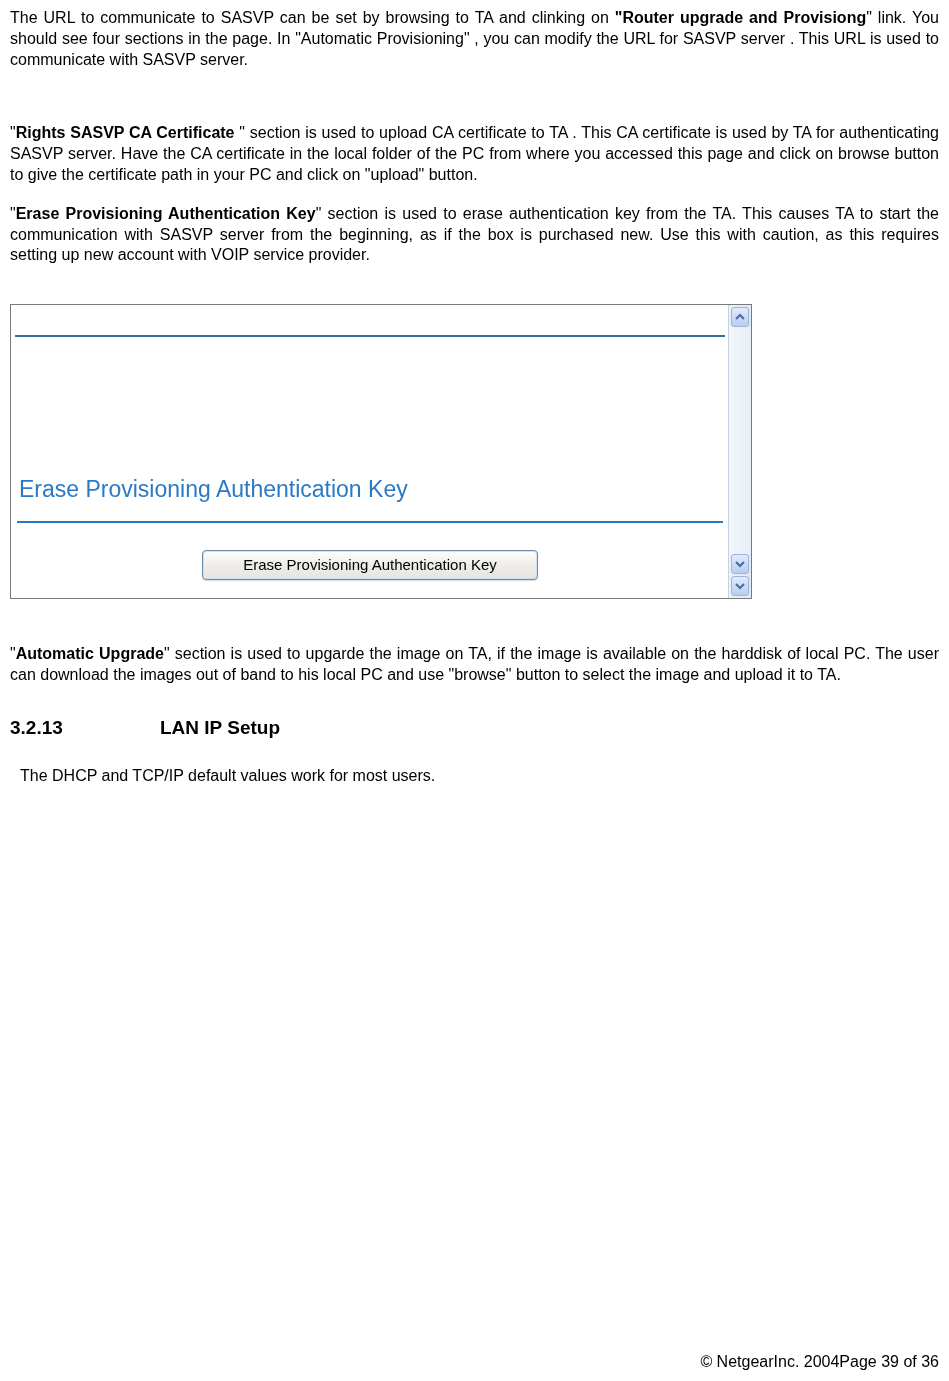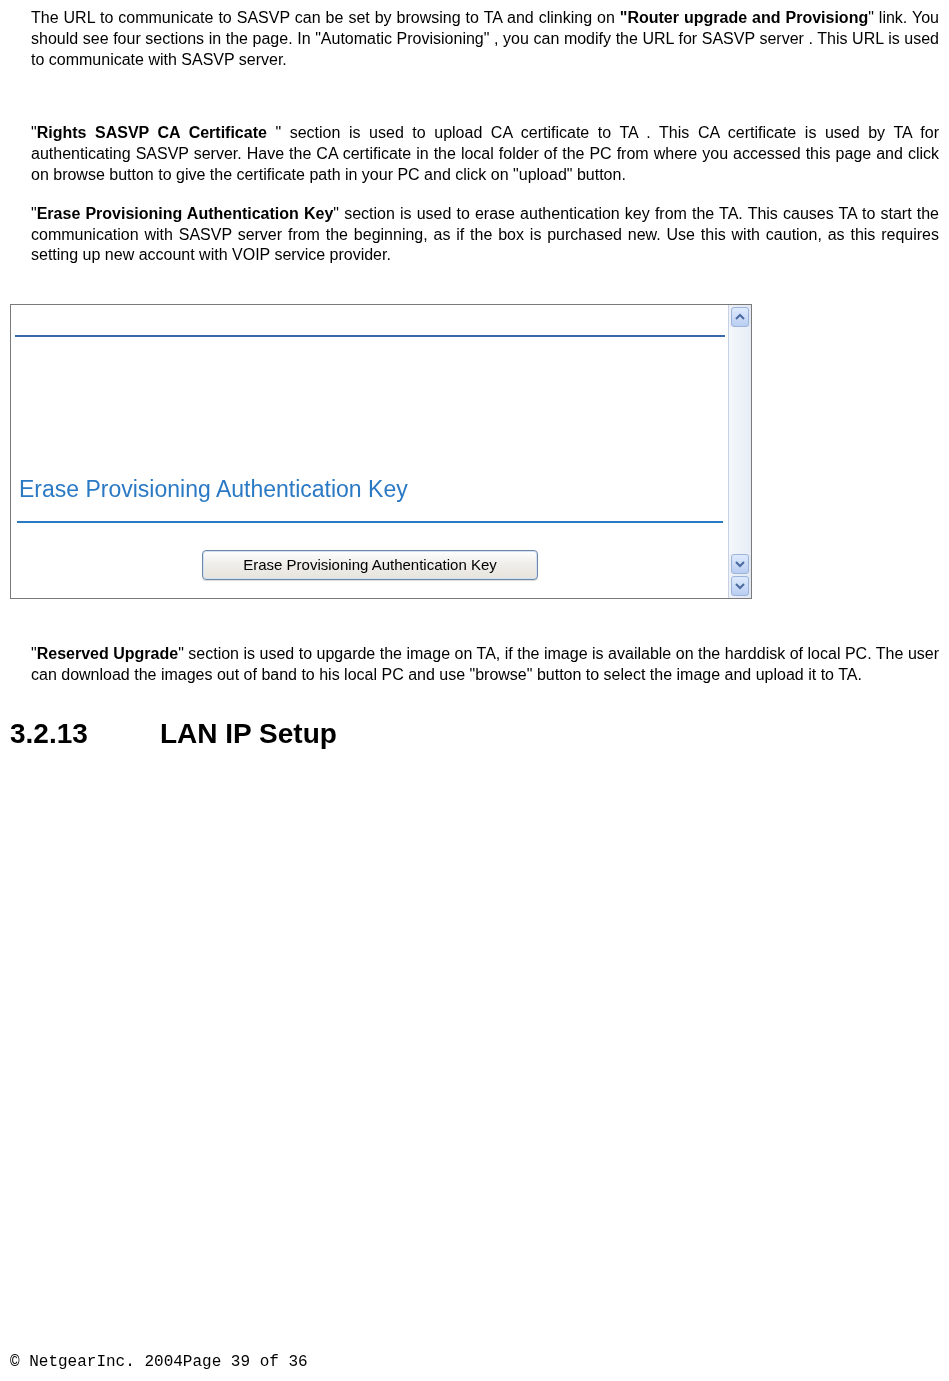--- a/index.html
+++ b/index.html
@@ -12,21 +12,20 @@
     width: 949px;
     box-sizing: border-box;
   }
   .page {
     min-height: 1365px;
     position: relative;
   }
   .para {
     text-align: justify;
     margin-bottom: 18px;
-    margin-left: 21px;
   }
   .bold {
     font-weight: bold;
   }
   .gap-small { height: 20px; }
   .gap-med { height: 35px; }
 
   .screenshot {
     width: 740px;
     height: 293px;
@@ -123,35 +122,35 @@
     position: absolute;
     left: 2px; right: 2px; bottom: 2px; height: 18px;
     background: linear-gradient(#dfeafe, #b9cef1);
     border: 1px solid #9cb4d9;
     border-radius: 3px;
     display: flex; align-items: center; justify-content: center;
   }
   .sb-arrow svg, .sb-down svg, .sb-down2 svg { width: 10px; height: 10px; }
 
   h2.section-head {
-    font-size: 28px;
+    font-size: 19px;
     font-weight: bold;
     margin: 30px 0 26px 0;
   }
   .sec-num { display:inline-block; width: 150px; }
   .indent { padding-left: 10px; }
 
   .footer {
     position: absolute;
     bottom: 0;
     left: 0;
     right: 0;
     font-size: 16px;
   }
-  .footer-row { display: flex; justify-content: flex-start; font-family: Liberation Mono, monospace; }
+  .footer-row { display: flex; justify-content: flex-end; }
 </style>
 </head>
 <body>
 
 <div class="page">
 
   <div class="para">
     <span>The URL to communicate to SASVP can be set by browsing to TA and clinking on </span><span class="bold">"Router upgrade and Provisiong</span><span>" link. You should see four sections in the page. In "Automatic Provisioning" , you can modify the URL for SASVP server . This URL is used to communicate with SASVP server.</span>
   </div>
 
@@ -192,27 +191,28 @@
         <svg viewBox="0 0 10 10">
             <path d="M1 3 L5 7 L9 3" fill="none" stroke="#4a6aa0" stroke-width="2"></path>
           </svg>
       </div>
     </div>
   </div>
 
   <div class="gap-med"></div>
 
   <div class="para">
-    <span>"</span><span class="bold">Reserved Upgrade</span><span>" section is used to upgarde the image on TA, if the image is available on the harddisk of local PC. The user can download the images out of band to his local PC and use "browse" button to select the image and upload it to TA.</span>
+    <span>"</span><span class="bold">Automatic Upgrade</span><span>" section is used to upgarde the image on TA, if the image is available on the harddisk of local PC. The user can download the images out of band to his local PC and use "browse" button to select the image and upload it to TA.</span>
   </div>
 
   <h2 class="section-head">
     <span class="sec-num">3.2.13</span><span>LAN IP Setup</span>
   </h2>
 
+  <div class="para indent"> The DHCP and TCP/IP default values work for most users.</div>
 
   <div class="footer">
     <div class="footer-row">
       <span>© NetgearInc. 2004</span>
       <span>Page 39 of 36</span>
     </div>
   </div>
 
 </div>
 

